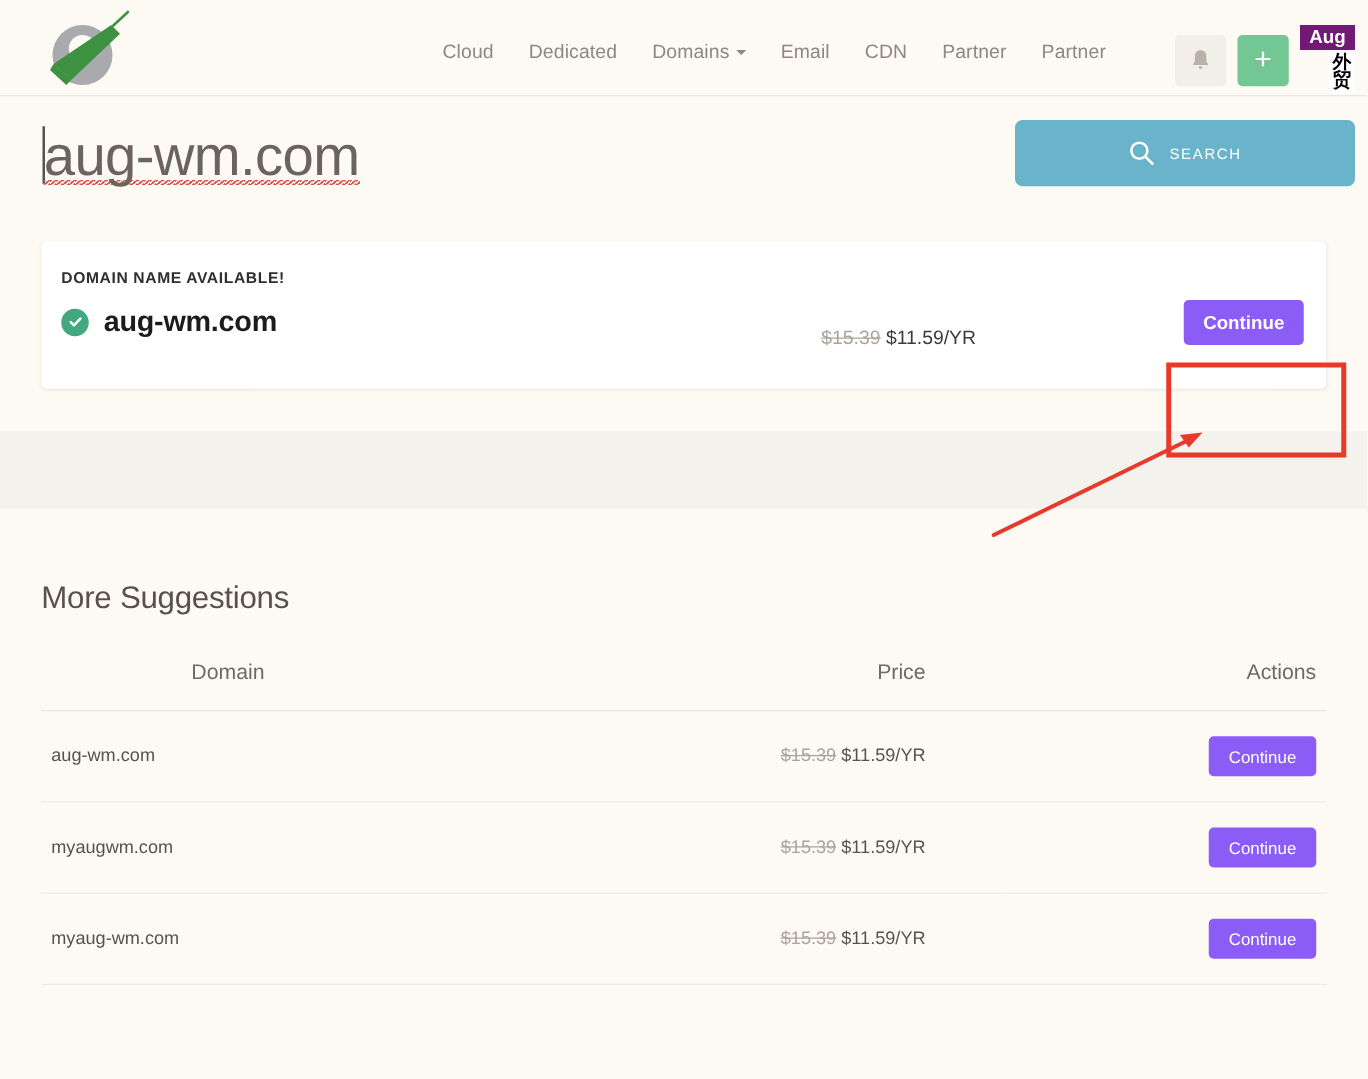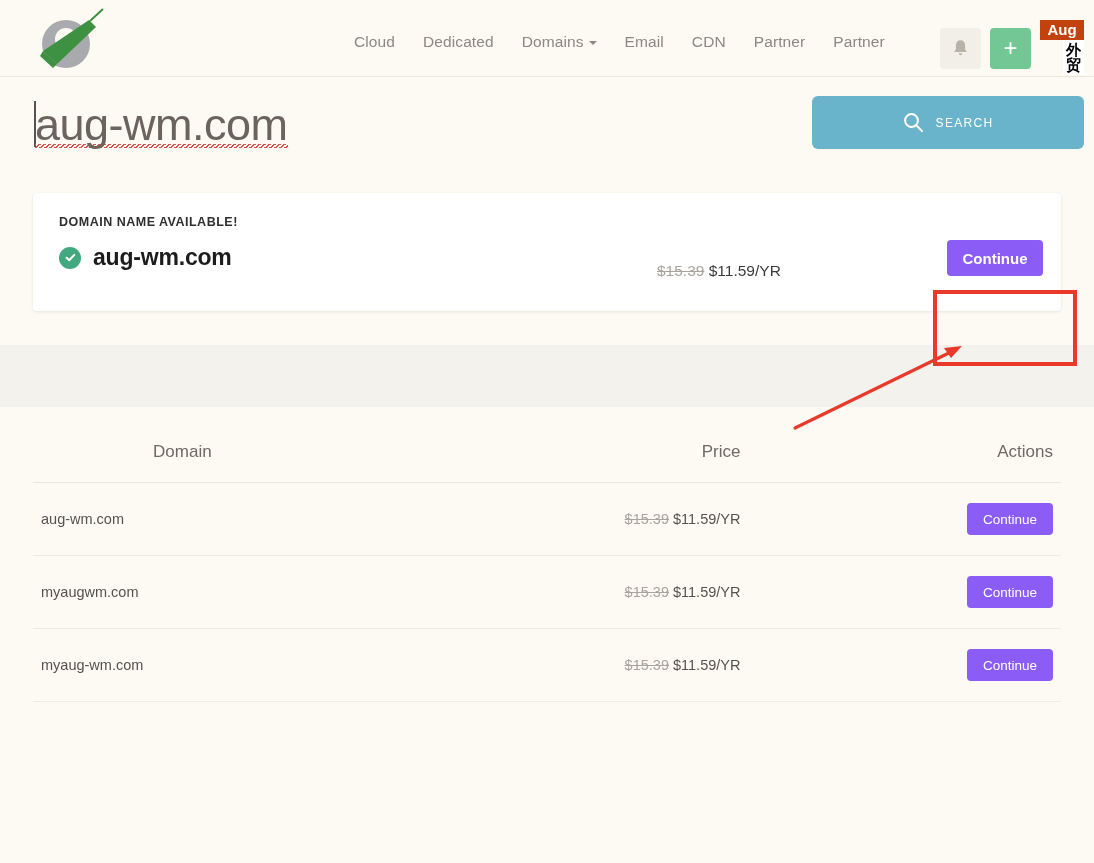--- a/index.html
+++ b/index.html
@@ -93,21 +93,21 @@
 
   .aug-badge {
     display: flex;
     flex-direction: column;
     width: 44px;
     text-align: center;
     line-height: 1;
     margin-top: -2px;
   }
   .aug-badge-top {
-    background: #c2410c;
+    background: #701a75;
     color: #fff;
     font-size: 15px;
     font-weight: 700;
     padding: 2px 1px 3px;
   }
   .aug-badge-bottom {
     background: #fff;
     color: #000;
     font-size: 15px;
     font-weight: 700;
@@ -184,21 +184,21 @@
   .card-area {
     padding: 0 33px;
   }
 
   .avail-card {
     background: #fff;
     border-radius: 4px;
     box-shadow: 0 1px 3px rgba(0,0,0,0.09);
     height: 118px;
     position: relative;
-    padding: 22px 26px;
+    padding: 22px 16px;
   }
 
   .avail-label {
     font-size: 12.5px;
     font-weight: 700;
     color: #2f2f2f;
     letter-spacing: 0.5px;
   }
 
   .avail-domain-row {
@@ -412,20 +412,21 @@
       <span>$11.59/YR</span>
     </div>
 
     <button class="continue-btn avail-continue">Continue</button>
   </div>
 </div>
 
 <div class="gray-band"></div>
 
 <div class="suggestions">
+  <div class="suggestions-title">More Suggestions</div>
 
   <table class="sugg-table">
     <thead>
       <tr>
         <th class="c-domain">Domain</th>
         <th class="c-price">Price</th>
         <th class="c-action">Actions</th>
       </tr>
     </thead>
     <tbody>

